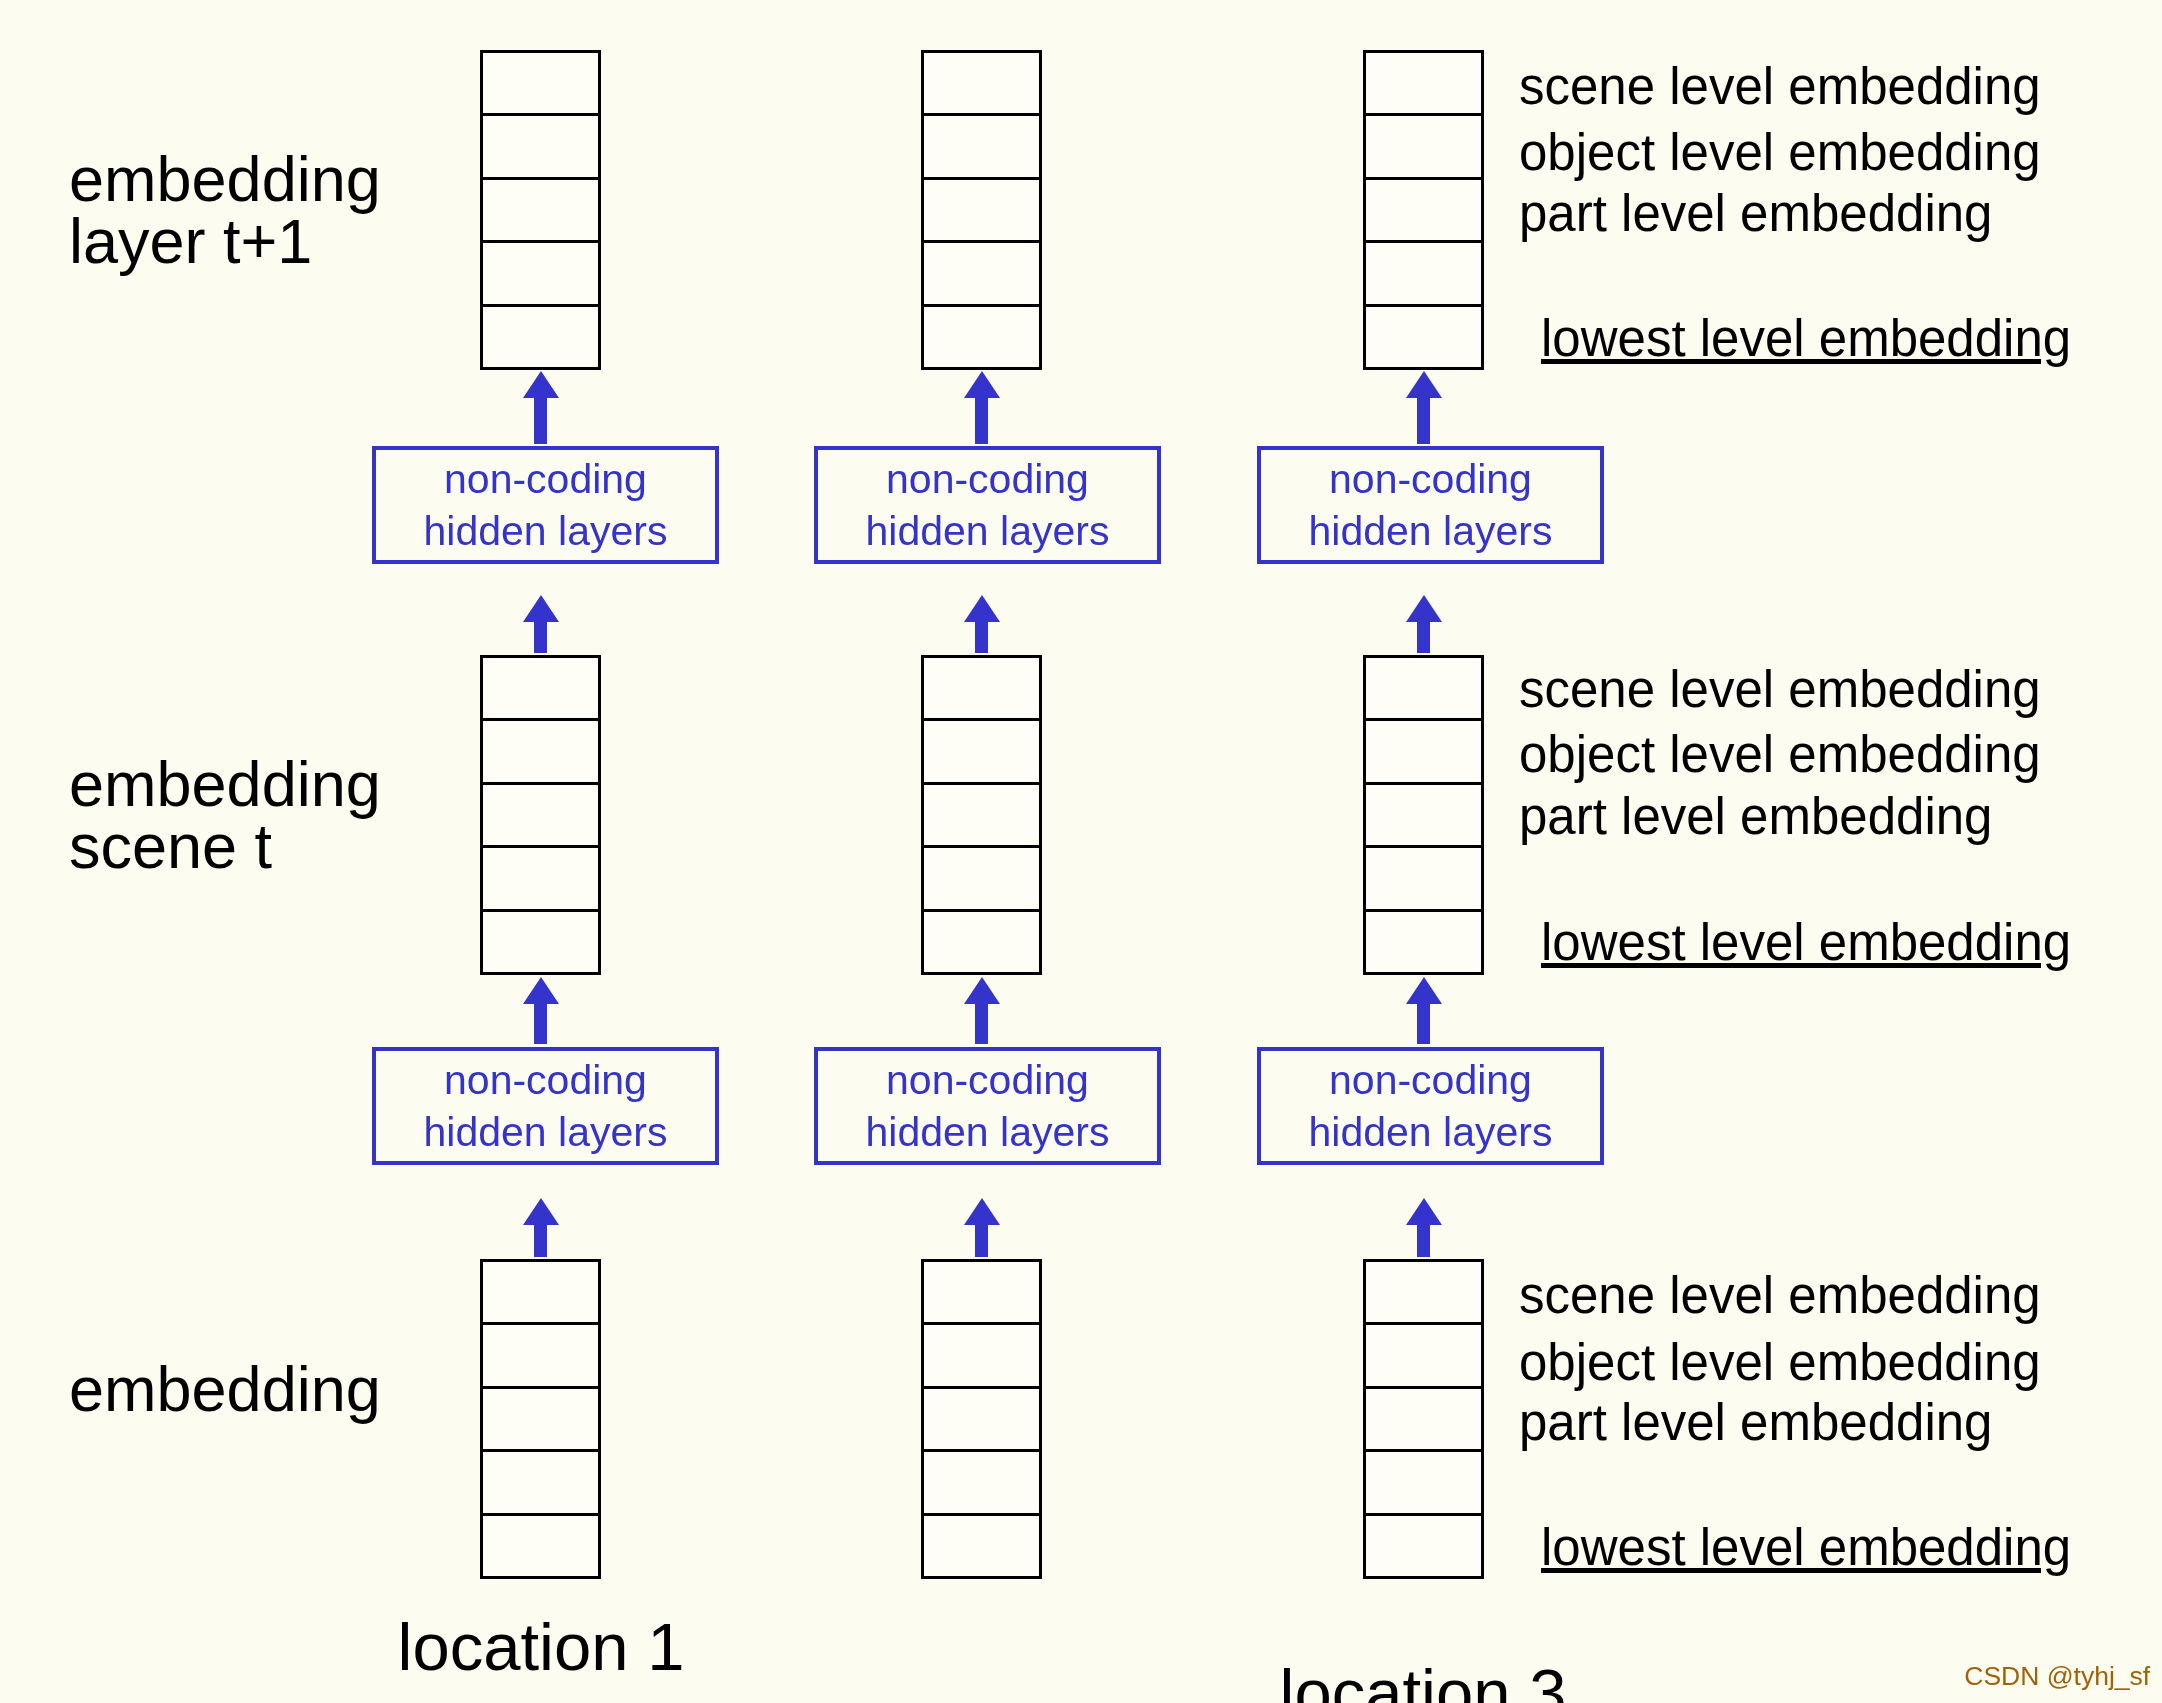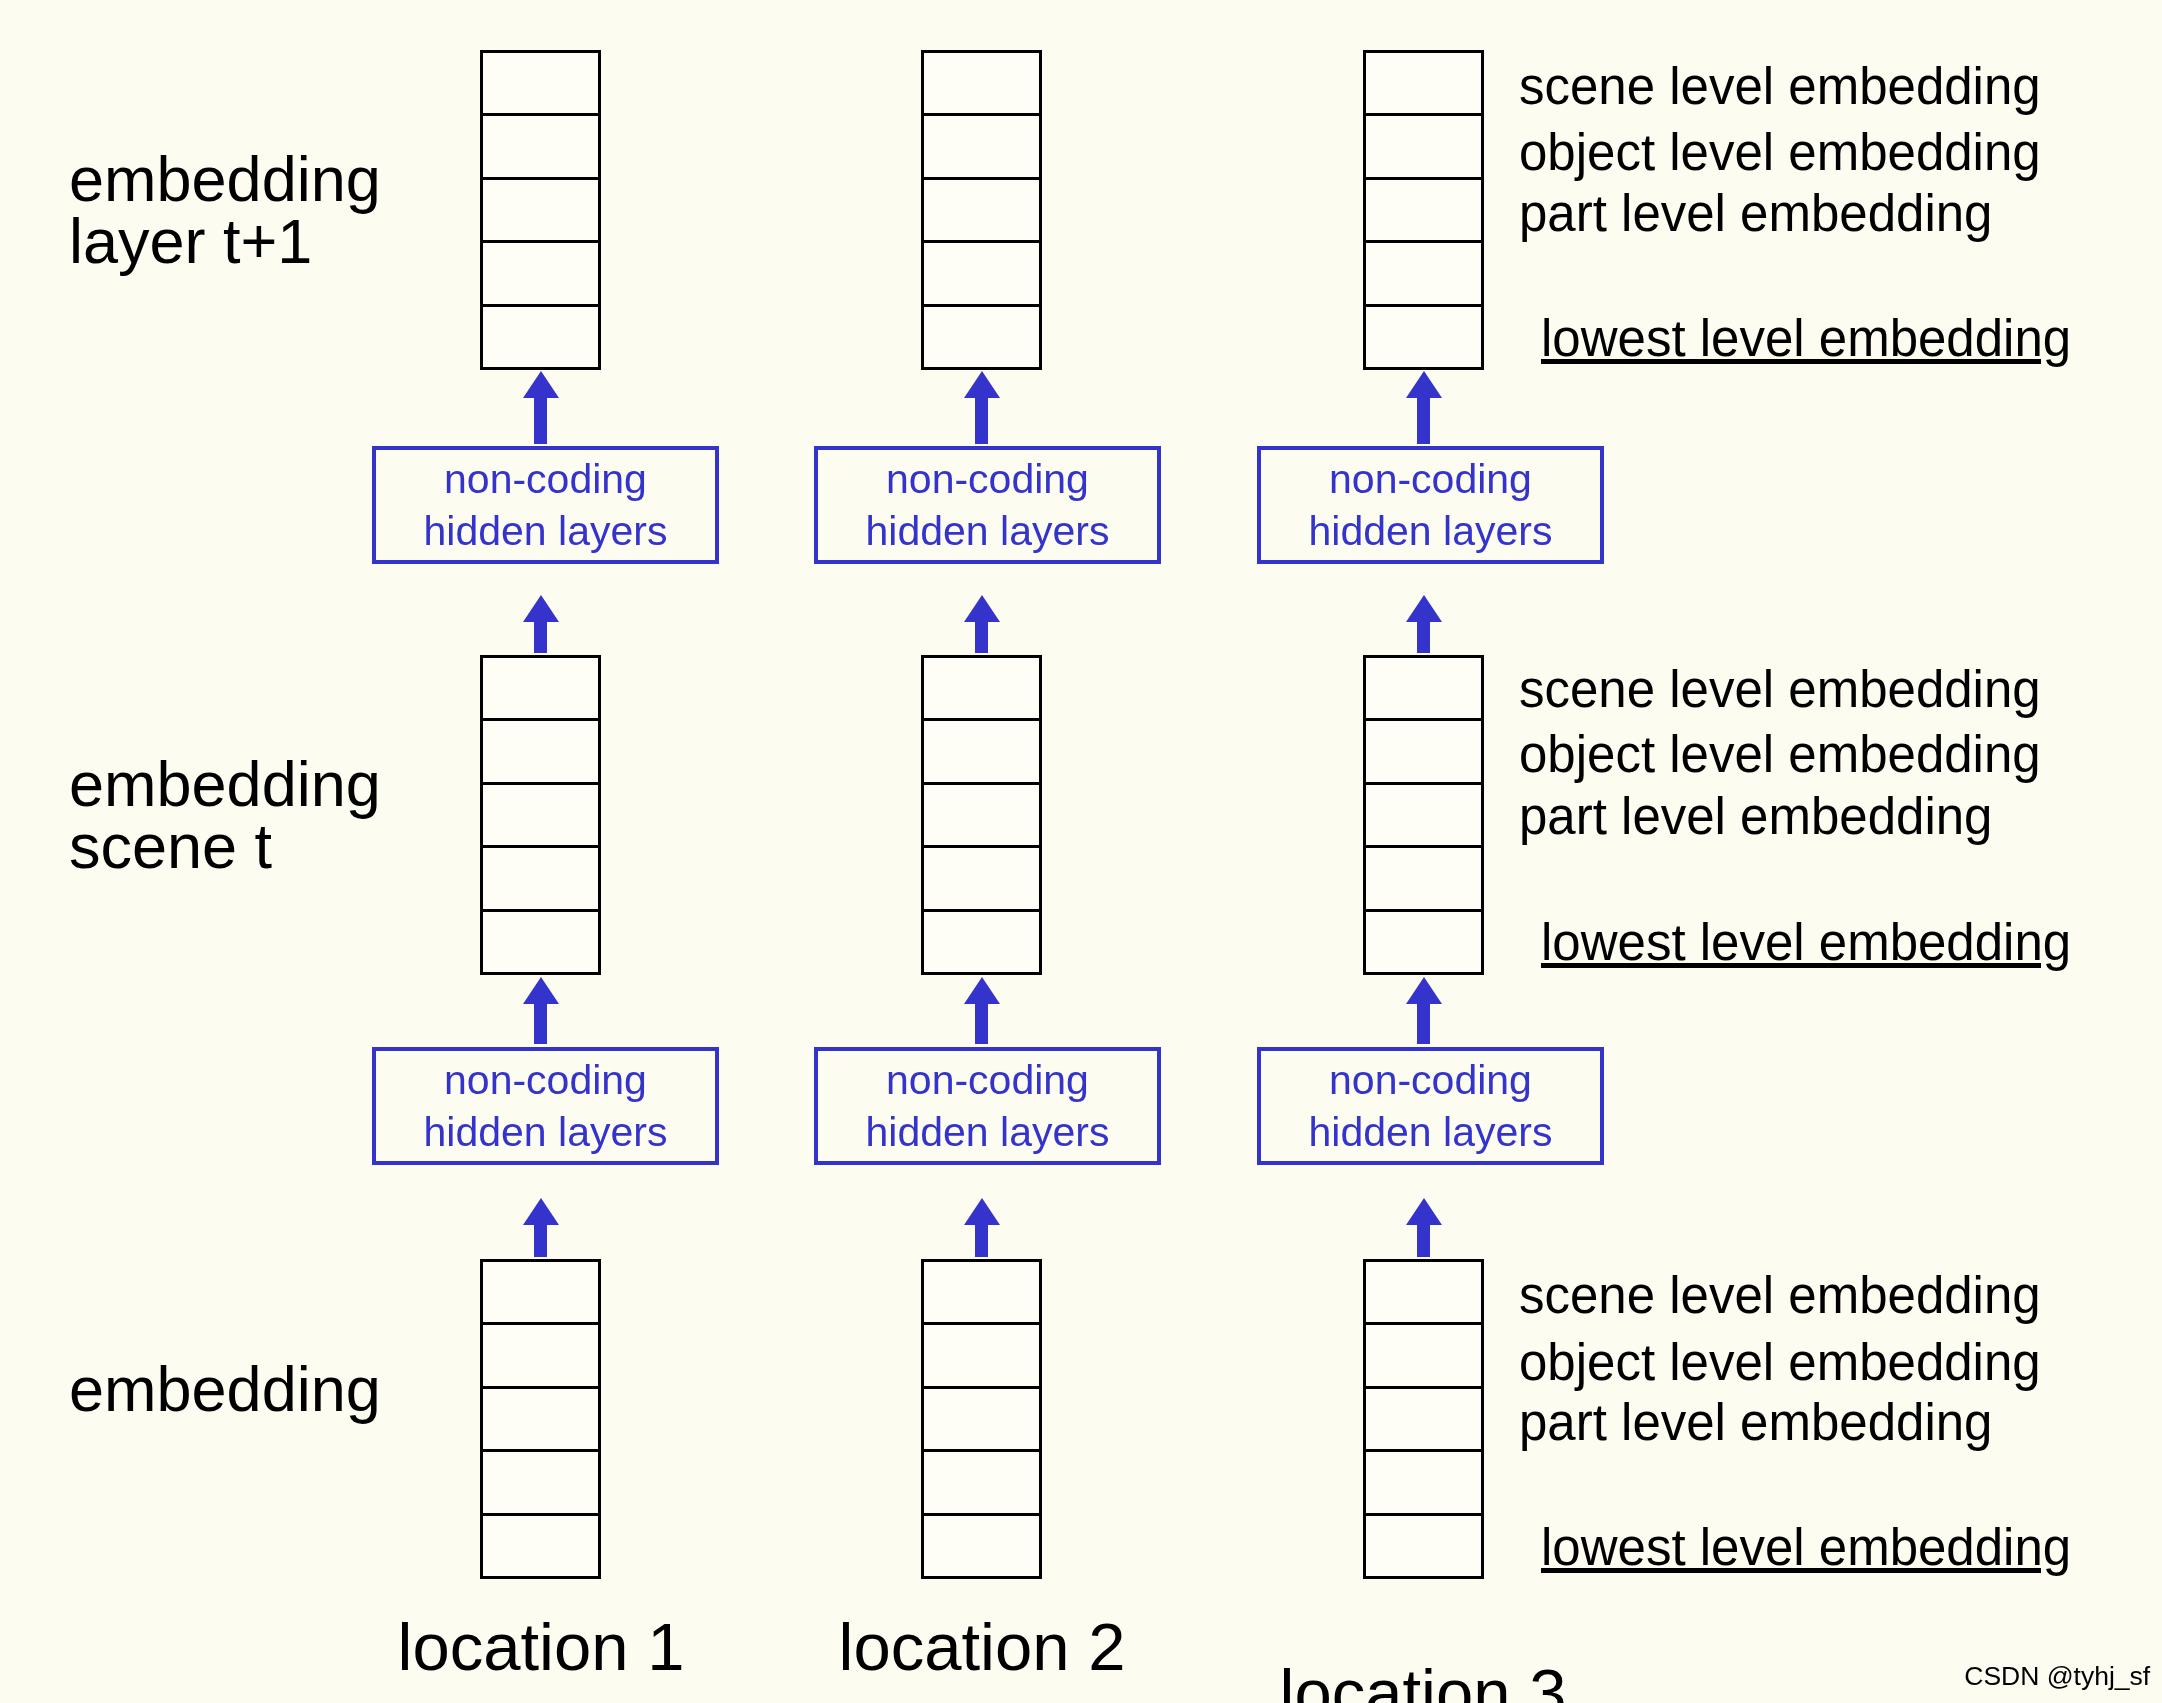--- a/index.html
+++ b/index.html
@@ -32,21 +32,21 @@
     width:0; height:0; flex:0 0 auto;
     border-left:18.6px solid transparent; border-right:18.6px solid transparent;
     border-bottom:27.4px solid #3433cc;
   }
   .arrow-shaft { width:12.7px; flex:1 1 auto; background:#3433cc; }
   
   .row-label { position:absolute; left:69px; font-size:63px; line-height:62px; }
   .embed-label { position:absolute; left:1519px; font-size:51px; line-height:59px; white-space:nowrap; }
   .embed-label.lowest { left:1541px;text-decoration:underline; }
   .loc-label { position:absolute; width:392px; text-align:center; font-size:67px; line-height:59px; }
-  .watermark { position:absolute; right:11.8px; top:1661px; font-size:26.5px; color:#000000; }
+  .watermark { position:absolute; right:11.8px; top:1661px; font-size:26.5px; color:#a16207; }
 </style>
 </head>
 <body>
 
 <div class="canvas">
 
   <div class="row-label" style="top:148px;">
     <div>embedding</div>
     <div>layer t+1</div>
   </div>
@@ -211,19 +211,18 @@
   <div class="embed-label" style="top:725px;">object level embedding</div>
   <div class="embed-label" style="top:787px;">part level embedding</div>
   <div class="embed-label lowest" style="top:913px;">lowest level embedding</div>
 
   <div class="embed-label" style="top:1266px;">scene level embedding</div>
   <div class="embed-label" style="top:1333px;">object level embedding</div>
   <div class="embed-label" style="top:1393px;">part level embedding</div>
   <div class="embed-label lowest" style="top:1518px;">lowest level embedding</div>
 
   <div class="loc-label" style="left:345px;top:1617px;">location 1</div>
-  <div class="loc-label" style="left:786px;top:1617px;">location 2</div>
   <div class="loc-label" style="left:1227px;top:1663px;">location 3</div>
 
   <div class="watermark">CSDN @tyhj_sf</div>
 
 </div>
 
 
 </body></html>

